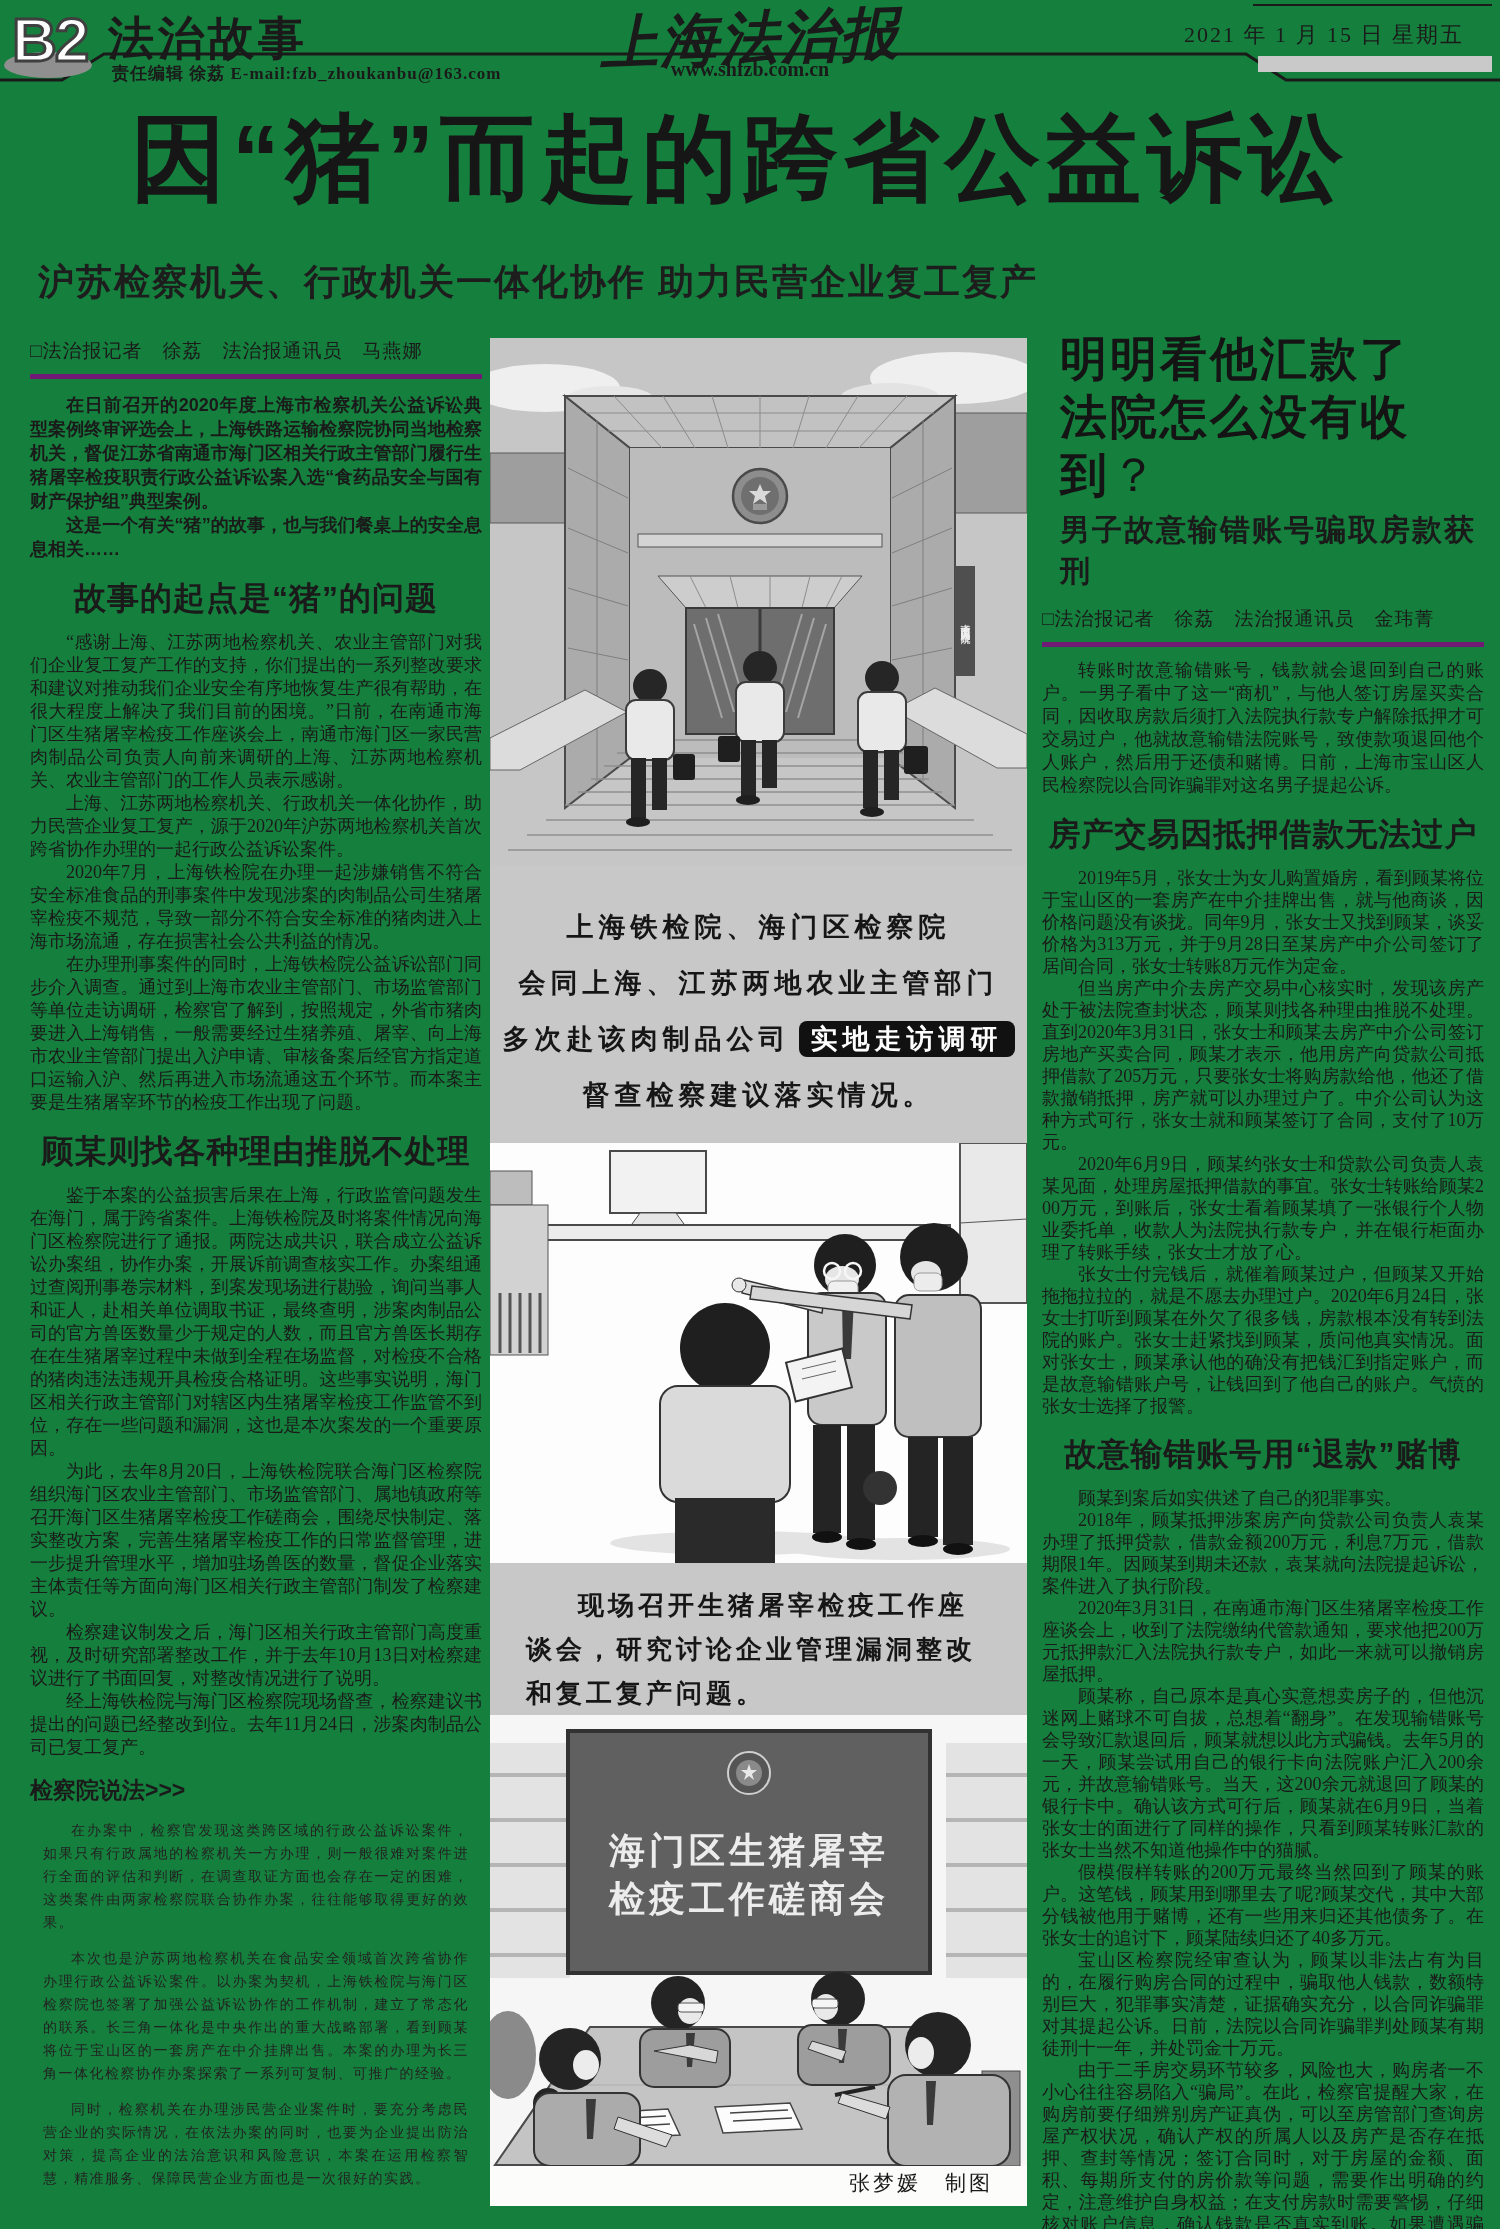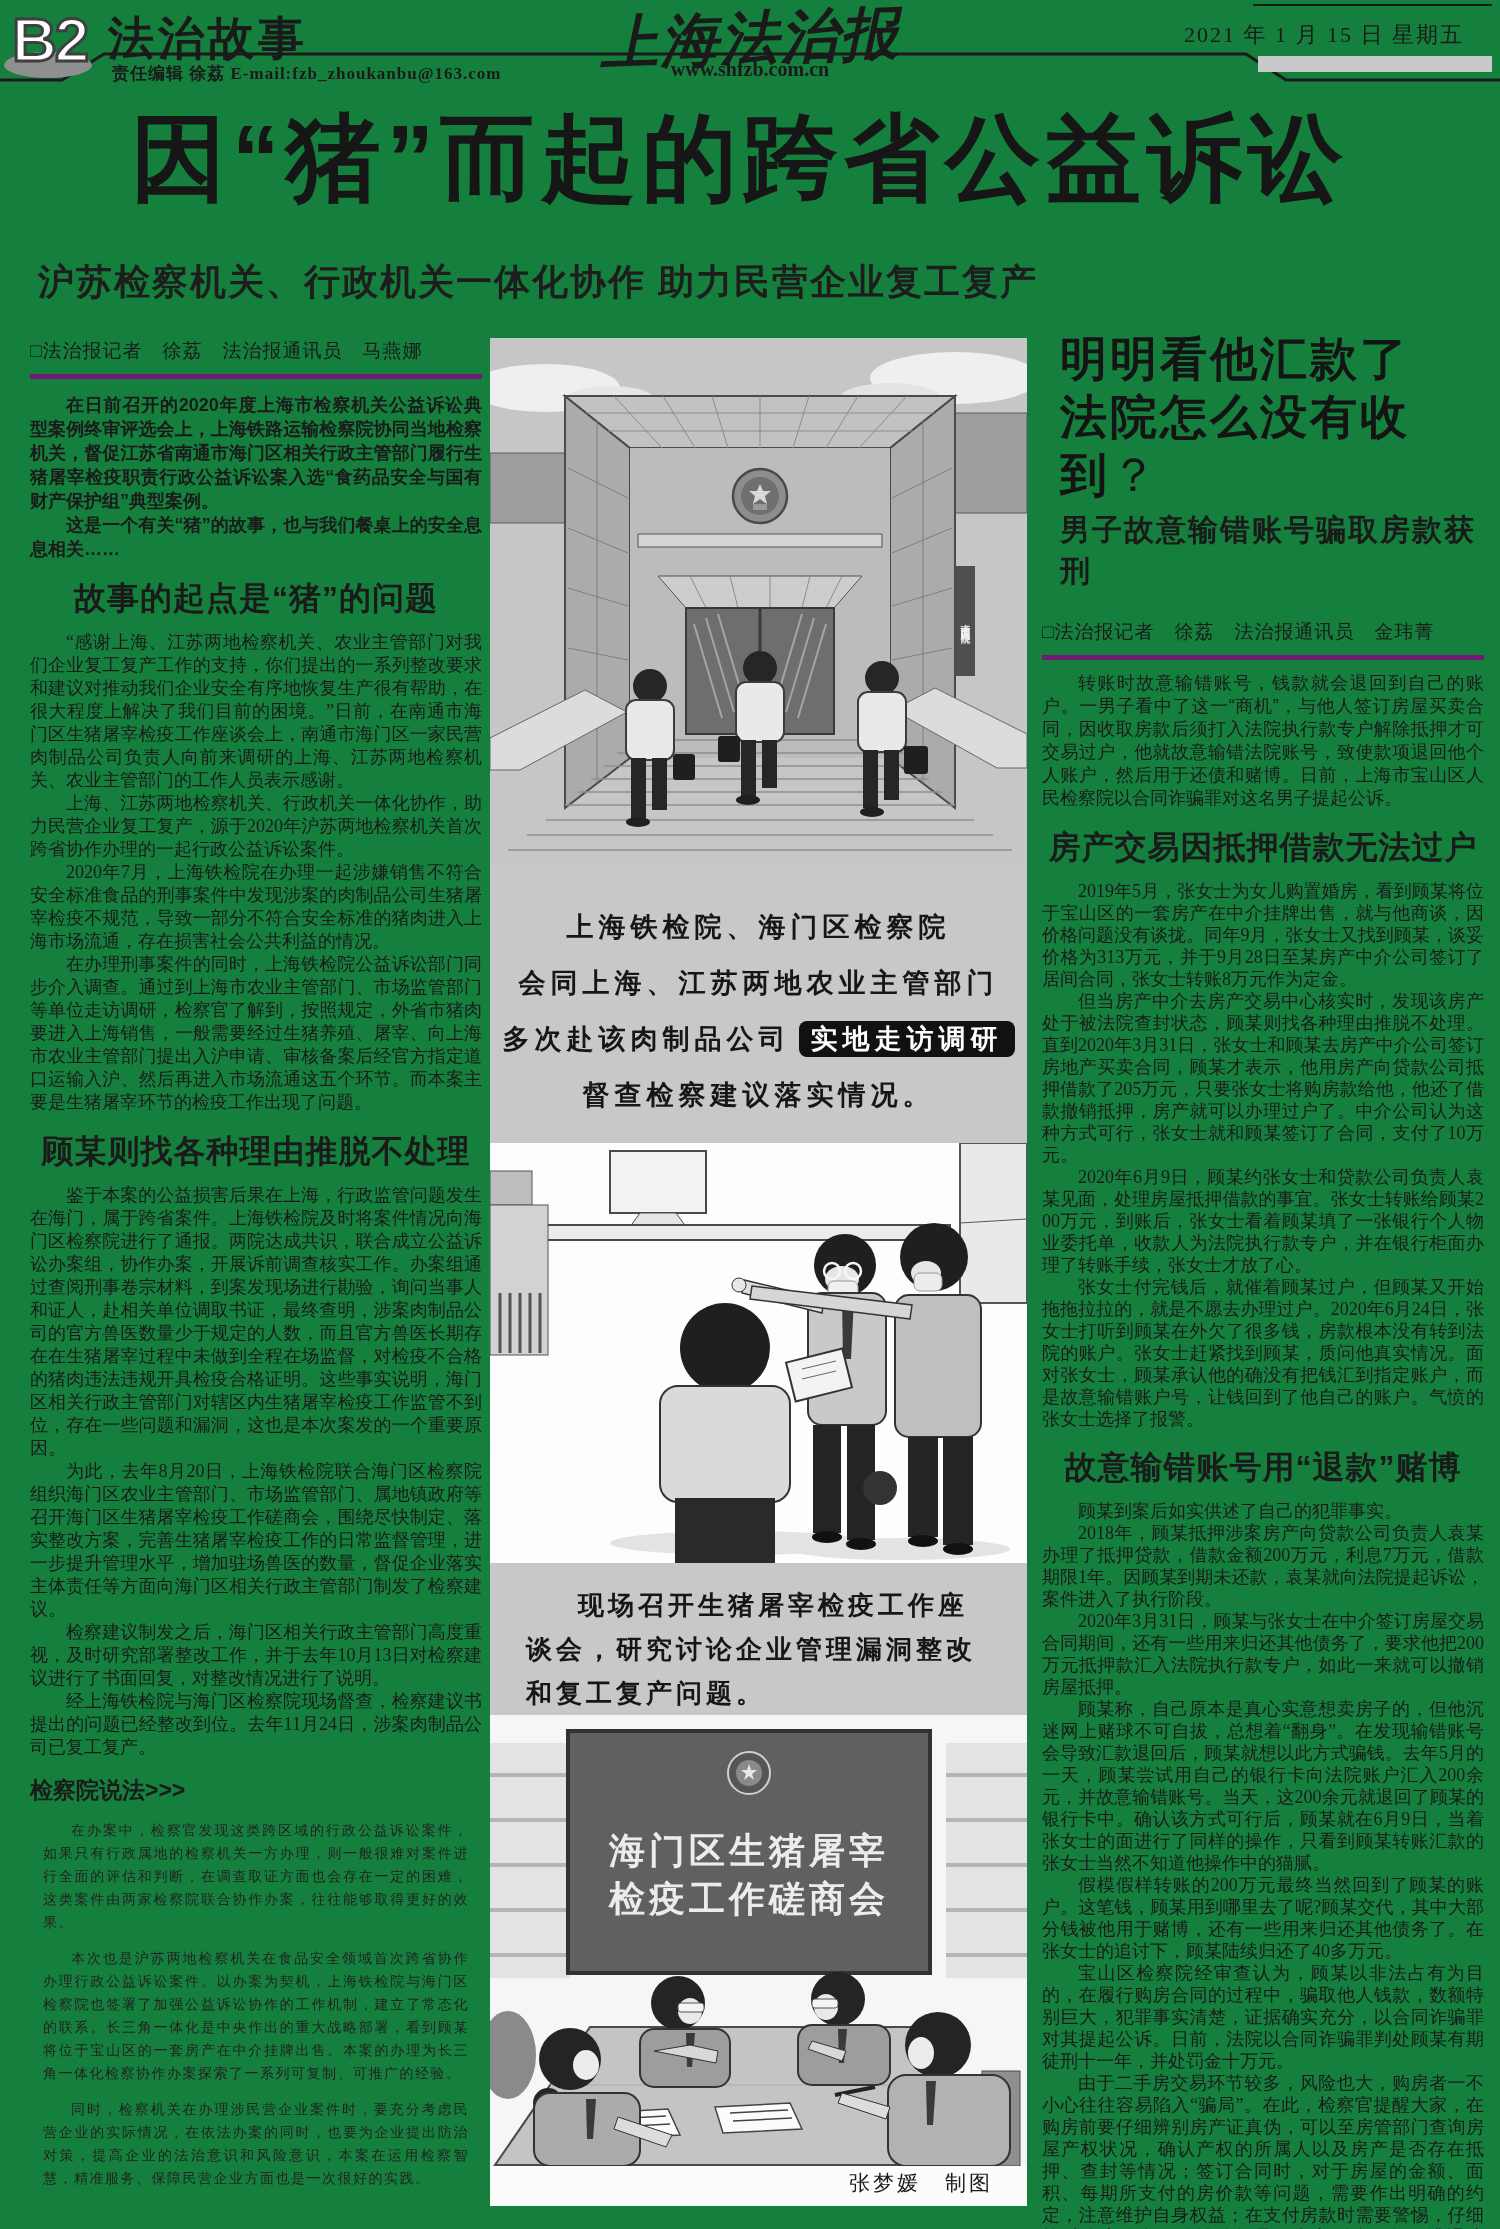--- a/index.html
+++ b/index.html
@@ -36,21 +36,21 @@
   .section-head{font-family:"Liberation Sans",sans-serif;font-weight:800;font-size:32px;
           text-align:center;margin:16px 0 10px 0;letter-spacing:1px;}
   .body-text p{font-size:18px;line-height:23px;text-align:justify;text-indent:2em;margin:0;word-break:break-all;}
   .comment-head{font-family:"Liberation Sans",sans-serif;font-weight:800;font-size:23px;margin:16px 0 8px 0;}
   .comment p{font-size:14px;line-height:23px;letter-spacing:1.5px;text-align:justify;text-indent:2em;
           margin:13px;color:#222;word-break:break-all;}
   
   .r-headline{font-family:"Liberation Sans",sans-serif;font-weight:900;font-size:47px;line-height:58px;
           letter-spacing:3px;margin:0 0 6px 18px;color:#141414;}
   .r-headline .qmark{font-weight:400;font-family:"Liberation Serif",serif;}
-  .r-subhead{font-family:"Liberation Sans",sans-serif;font-weight:800;font-size:30px;margin:4px 0 27px 18px;letter-spacing:2px;}
+  .r-subhead{font-family:"Liberation Sans",sans-serif;font-weight:800;font-size:30px;margin:4px 0 14px 18px;letter-spacing:2px;}
   .r-intro p{font-family:"Liberation Sans",sans-serif;font-weight:400;font-size:18px;line-height:23px;
           text-align:justify;text-indent:2em;margin:12px 0 0 0;word-break:break-all;}
   .col-right .body-text p{line-height:22px;}
   
   .panel{display:block;}
   .plaque{position:absolute;right:52px;top:228px;width:20px;height:110px;background:#4f4f4f;color:#efefef;
           writing-mode:vertical-rl;font-size:10px;letter-spacing:1px;text-align:center;line-height:20px;}
   .cap1{padding-top:34px;height:244px;text-align:center;font-family:"Liberation Sans",sans-serif;
           font-weight:800;font-size:27px;letter-spacing:5px;color:#161616;}
   .cap1 .line{height:56px;line-height:56px;}
@@ -384,21 +384,21 @@
     <div class="body-text">
       <p>2019年5月，张女士为女儿购置婚房，看到顾某将位于宝山区的一套房产在中介挂牌出售，就与他商谈，因价格问题没有谈拢。同年9月，张女士又找到顾某，谈妥价格为313万元，并于9月28日至某房产中介公司签订了居间合同，张女士转账8万元作为定金。</p>
       <p>但当房产中介去房产交易中心核实时，发现该房产处于被法院查封状态，顾某则找各种理由推脱不处理。直到2020年3月31日，张女士和顾某去房产中介公司签订房地产买卖合同，顾某才表示，他用房产向贷款公司抵押借款了205万元，只要张女士将购房款给他，他还了借款撤销抵押，房产就可以办理过户了。中介公司认为这种方式可行，张女士就和顾某签订了合同，支付了10万元。</p>
       <p>2020年6月9日，顾某约张女士和贷款公司负责人袁某见面，处理房屋抵押借款的事宜。张女士转账给顾某200万元，到账后，张女士看着顾某填了一张银行个人物业委托单，收款人为法院执行款专户，并在银行柜面办理了转账手续，张女士才放了心。</p>
       <p>张女士付完钱后，就催着顾某过户，但顾某又开始拖拖拉拉的，就是不愿去办理过户。2020年6月24日，张女士打听到顾某在外欠了很多钱，房款根本没有转到法院的账户。张女士赶紧找到顾某，质问他真实情况。面对张女士，顾某承认他的确没有把钱汇到指定账户，而是故意输错账户号，让钱回到了他自己的账户。气愤的张女士选择了报警。</p>
     </div>
     <div class="section-head">故意输错账号用“退款”赌博</div>
     <div class="body-text">
       <p>顾某到案后如实供述了自己的犯罪事实。</p>
       <p>2018年，顾某抵押涉案房产向贷款公司负责人袁某办理了抵押贷款，借款金额200万元，利息7万元，借款期限1年。因顾某到期未还款，袁某就向法院提起诉讼，案件进入了执行阶段。</p>
-      <p>2020年3月31日，顾某与张女士在中介签订房屋交易合同期间，还有一些用来归还其他债务了，要求他把200万元抵押款汇入法院执行款专户，如此一来就可以撤销房屋抵押。</p>
+      <p>2020年3月31日，在南通市海门区生猪屠宰检疫工作座谈会上，收到了法院缴纳代管款通知，要求他把200万元抵押款汇入法院执行款专户，如此一来就可以撤销房屋抵押。</p>
       <p>顾某称，自己原本是真心实意想卖房子的，但他沉迷网上赌球不可自拔，总想着“翻身”。在发现输错账号会导致汇款退回后，顾某就想以此方式骗钱。去年5月的一天，顾某尝试用自己的银行卡向法院账户汇入200余元，并故意输错账号。当天，这200余元就退回了顾某的银行卡中。确认该方式可行后，顾某就在6月9日，当着张女士的面进行了同样的操作，只看到顾某转账汇款的张女士当然不知道他操作中的猫腻。</p>
       <p>假模假样转账的200万元最终当然回到了顾某的账户。这笔钱，顾某用到哪里去了呢?顾某交代，其中大部分钱被他用于赌博，还有一些用来归还其他债务了。在张女士的追讨下，顾某陆续归还了40多万元。</p>
       <p>宝山区检察院经审查认为，顾某以非法占有为目的，在履行购房合同的过程中，骗取他人钱款，数额特别巨大，犯罪事实清楚，证据确实充分，以合同诈骗罪对其提起公诉。日前，法院以合同诈骗罪判处顾某有期徒刑十一年，并处罚金十万元。</p>
       <p>由于二手房交易环节较多，风险也大，购房者一不小心往往容易陷入“骗局”。在此，检察官提醒大家，在购房前要仔细辨别房产证真伪，可以至房管部门查询房屋产权状况，确认产权的所属人以及房产是否存在抵押、查封等情况；签订合同时，对于房屋的金额、面积、每期所支付的房价款等问题，需要作出明确的约定，注意维护自身权益；在支付房款时需要警惕，仔细核对账户信息，确认钱款是否真实到账。如果遭遇骗局，请保留好凭证，及时报警。</p>
     </div>
   </div>
 
 </div>
 
 </body></html>

